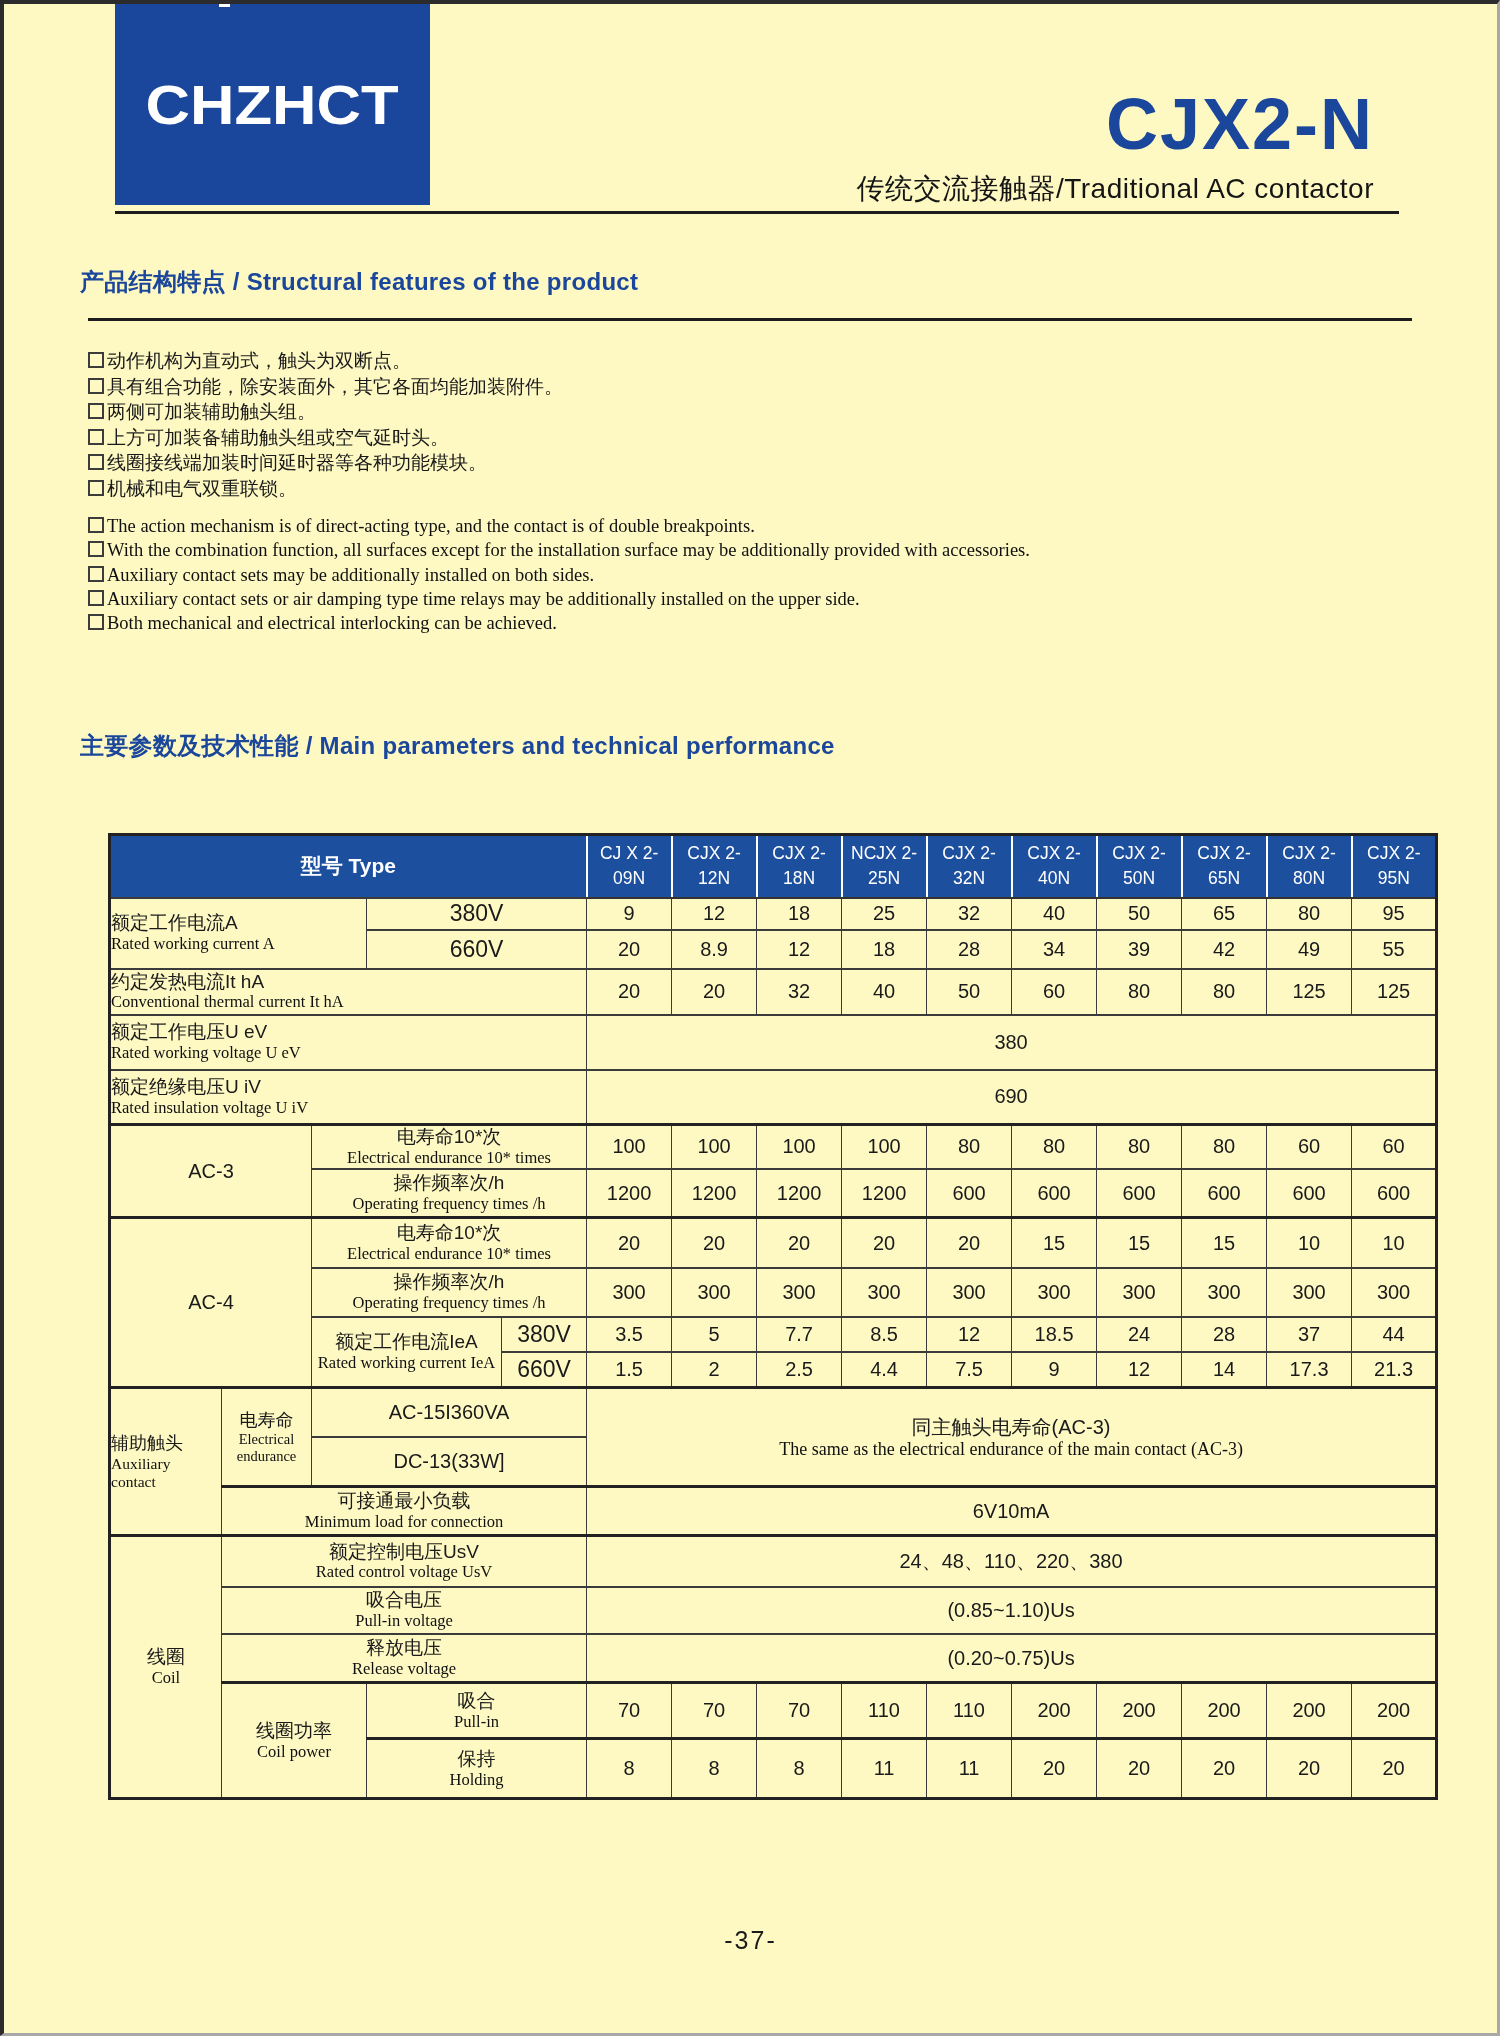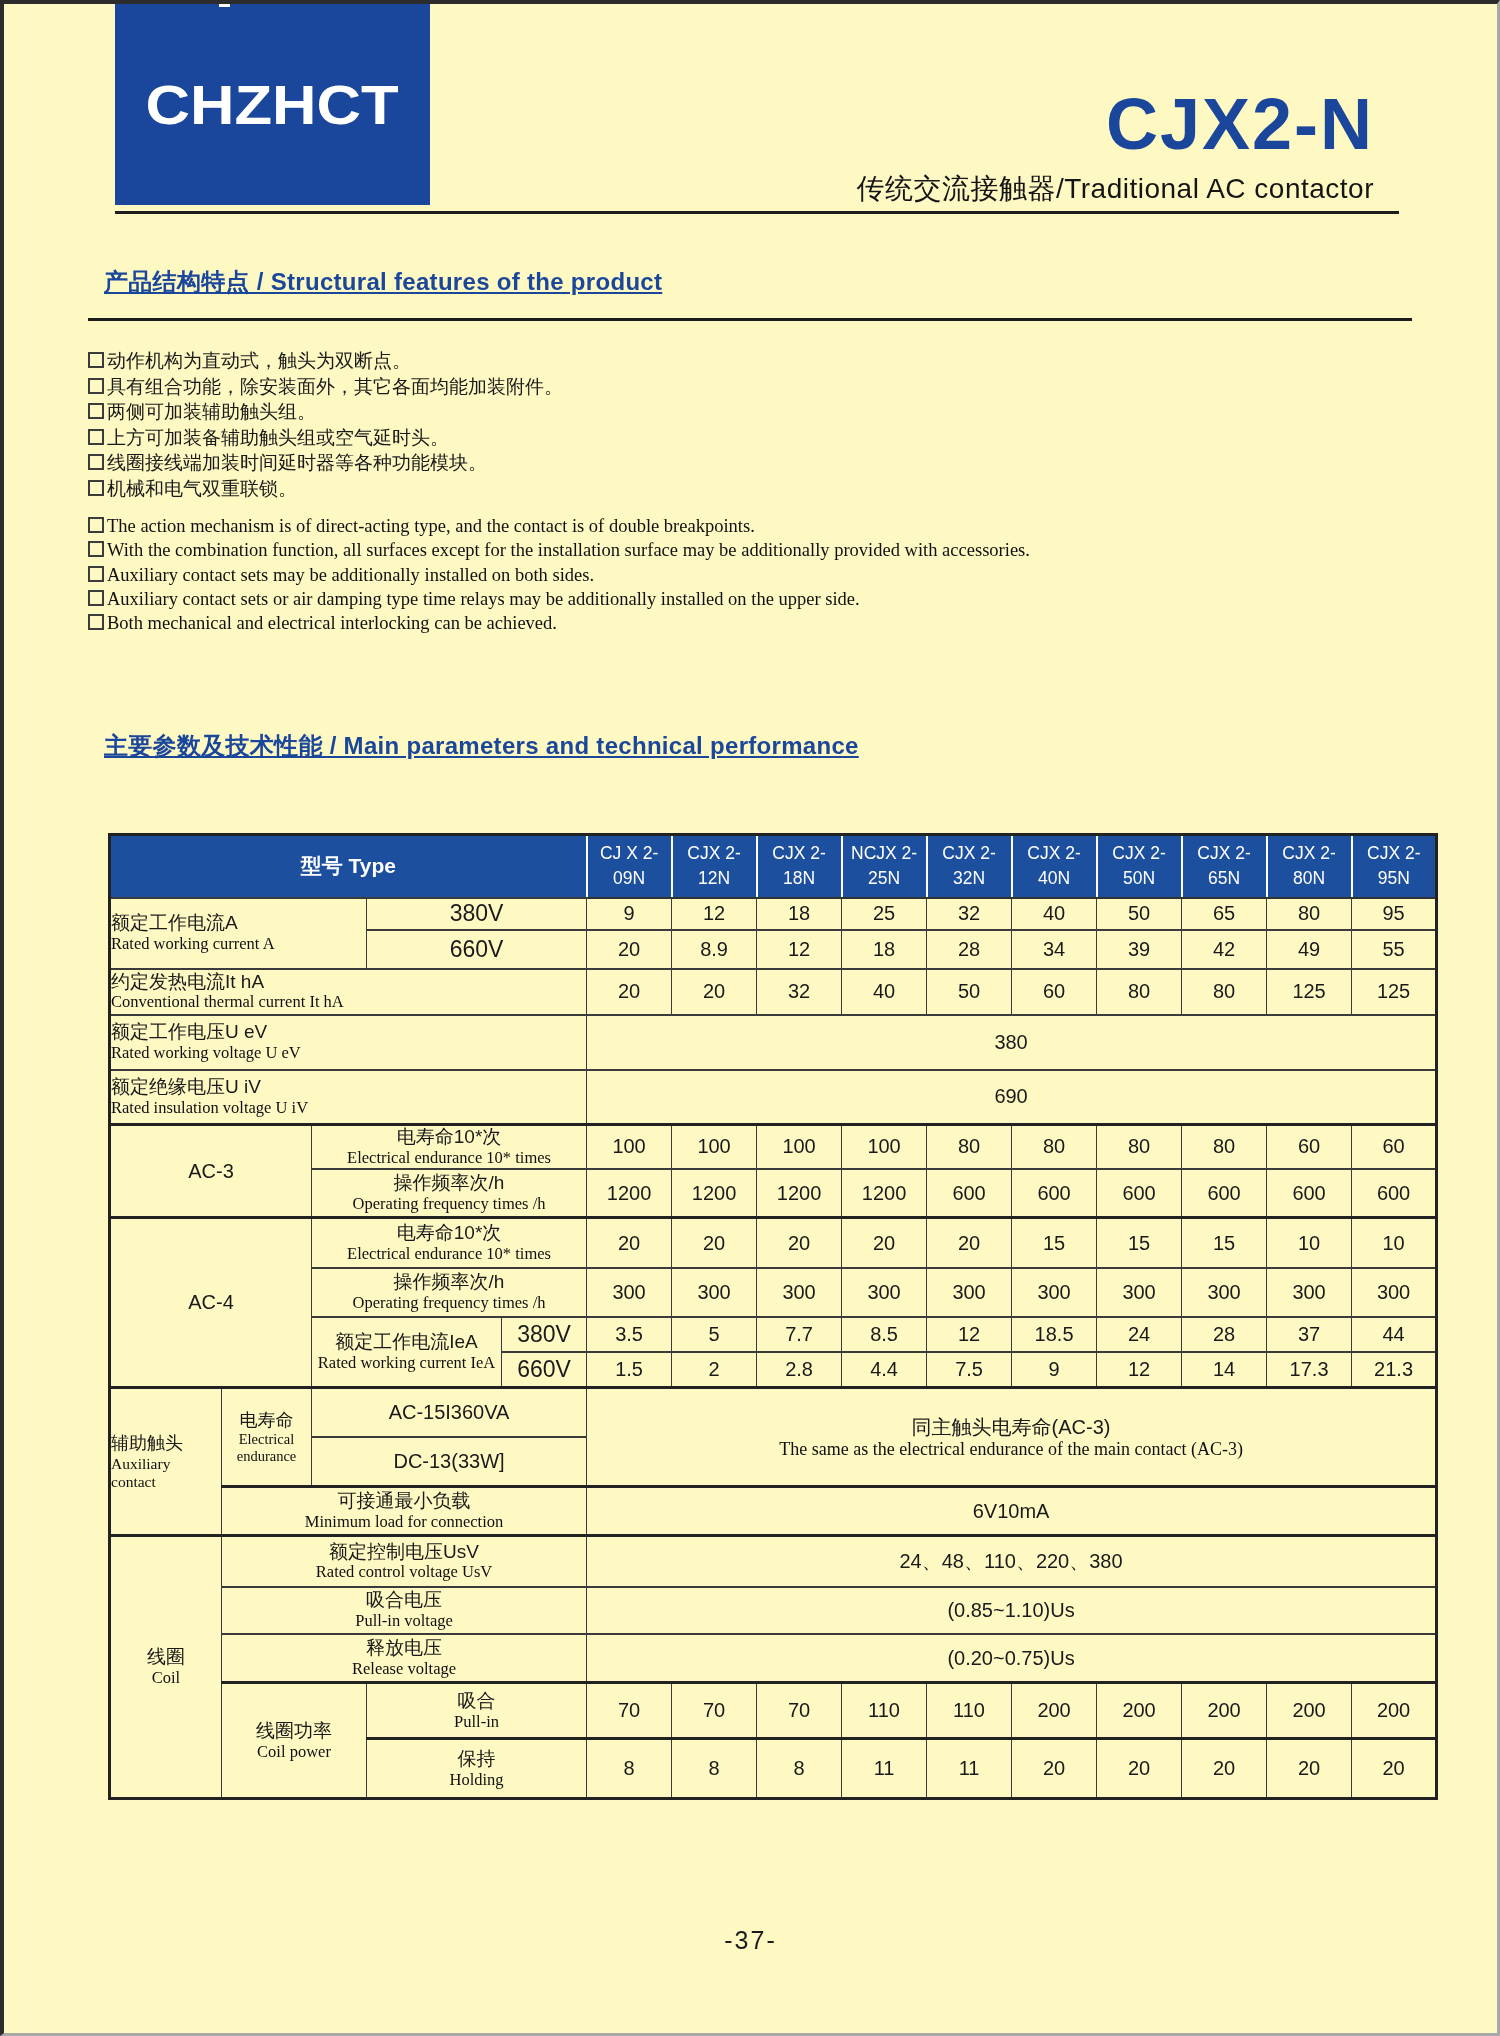--- a/index.html
+++ b/index.html
@@ -13,21 +13,21 @@
   .logo{position:absolute;left:111px;top:0;width:315px;height:201px;background:#1a469b;
         display:flex;align-items:center;justify-content:center;}
   .logo-text{position:relative;font-size:56px;font-weight:800;color:#fff;letter-spacing:0px;
              transform:scaleX(1.1);line-height:1;}
   .logo-dot{position:absolute;top:-8px;left:104px;width:11px;height:11px;background:#fff;}
   .titles{position:absolute;top:84px;right:123px;text-align:right;}
   .model-title{font-size:72px;font-weight:700;color:#1a469b;line-height:1;letter-spacing:2px;}
   .subtitle{font-size:28px;color:#151515;margin-top:10px;letter-spacing:0.5px;}
   .header-rule{position:absolute;left:111px;top:207px;width:1284px;height:3px;background:#1d1d1d;}
   
-  .sec-title{position:absolute;left:100px;font-size:24px;font-weight:700;color:#1a469b;letter-spacing:0.3px;text-decoration:underline;}
+  .sec-title{position:absolute;left:76px;font-size:24px;font-weight:700;color:#1a469b;letter-spacing:0.3px;}
   .sec1-rule{position:absolute;left:84px;top:314px;width:1324px;height:3px;background:#1d1d1d;}
   ul.bullets{position:absolute;left:84px;margin:0;padding:0;list-style:none;}
   .bullets-zh{top:344px;font-size:19px;line-height:25.5px;}
   .bullets-en{top:510px;font-family:"Liberation Serif",serif;font-size:18.5px;line-height:24.3px;color:#101010;}
   .cb{display:inline-block;width:12px;height:12px;border:2px solid #3c3c3c;margin-right:3px;vertical-align:-1px;}
   
   table.ptable{position:absolute;left:84px;top:829px;width:1327px;border-collapse:collapse;
                table-layout:fixed;border:3px solid #222;margin-left:20px;}
   .ptable td,.ptable th{border:2px solid #3b3b3b;border-left-width:1px;border-right-width:1px;
                         padding:0;overflow:hidden;vertical-align:middle;}
@@ -301,21 +301,21 @@
           <td class="num" data-name="value-cell">18.5</td>
           <td class="num" data-name="value-cell">24</td>
           <td class="num" data-name="value-cell">28</td>
           <td class="num" data-name="value-cell">37</td>
           <td class="num" data-name="value-cell">44</td>
         </tr>
     <tr style="height:36px" data-name="table-row-ac4-ie-660">
       <td class="vlab" data-name="voltage-label-660">660V</td>
     <td class="num" data-name="value-cell">1.5</td>
           <td class="num" data-name="value-cell">2</td>
-          <td class="num" data-name="value-cell">2.8</td>
+          <td class="num" data-name="value-cell">2.5</td>
           <td class="num" data-name="value-cell">4.4</td>
           <td class="num" data-name="value-cell">7.5</td>
           <td class="num" data-name="value-cell">9</td>
           <td class="num" data-name="value-cell">12</td>
           <td class="num" data-name="value-cell">14</td>
           <td class="num" data-name="value-cell">17.3</td>
           <td class="num" data-name="value-cell">21.3</td>
         </tr>
 
     <tr class="tk" style="height:49px" data-name="table-row-aux-ac15">

